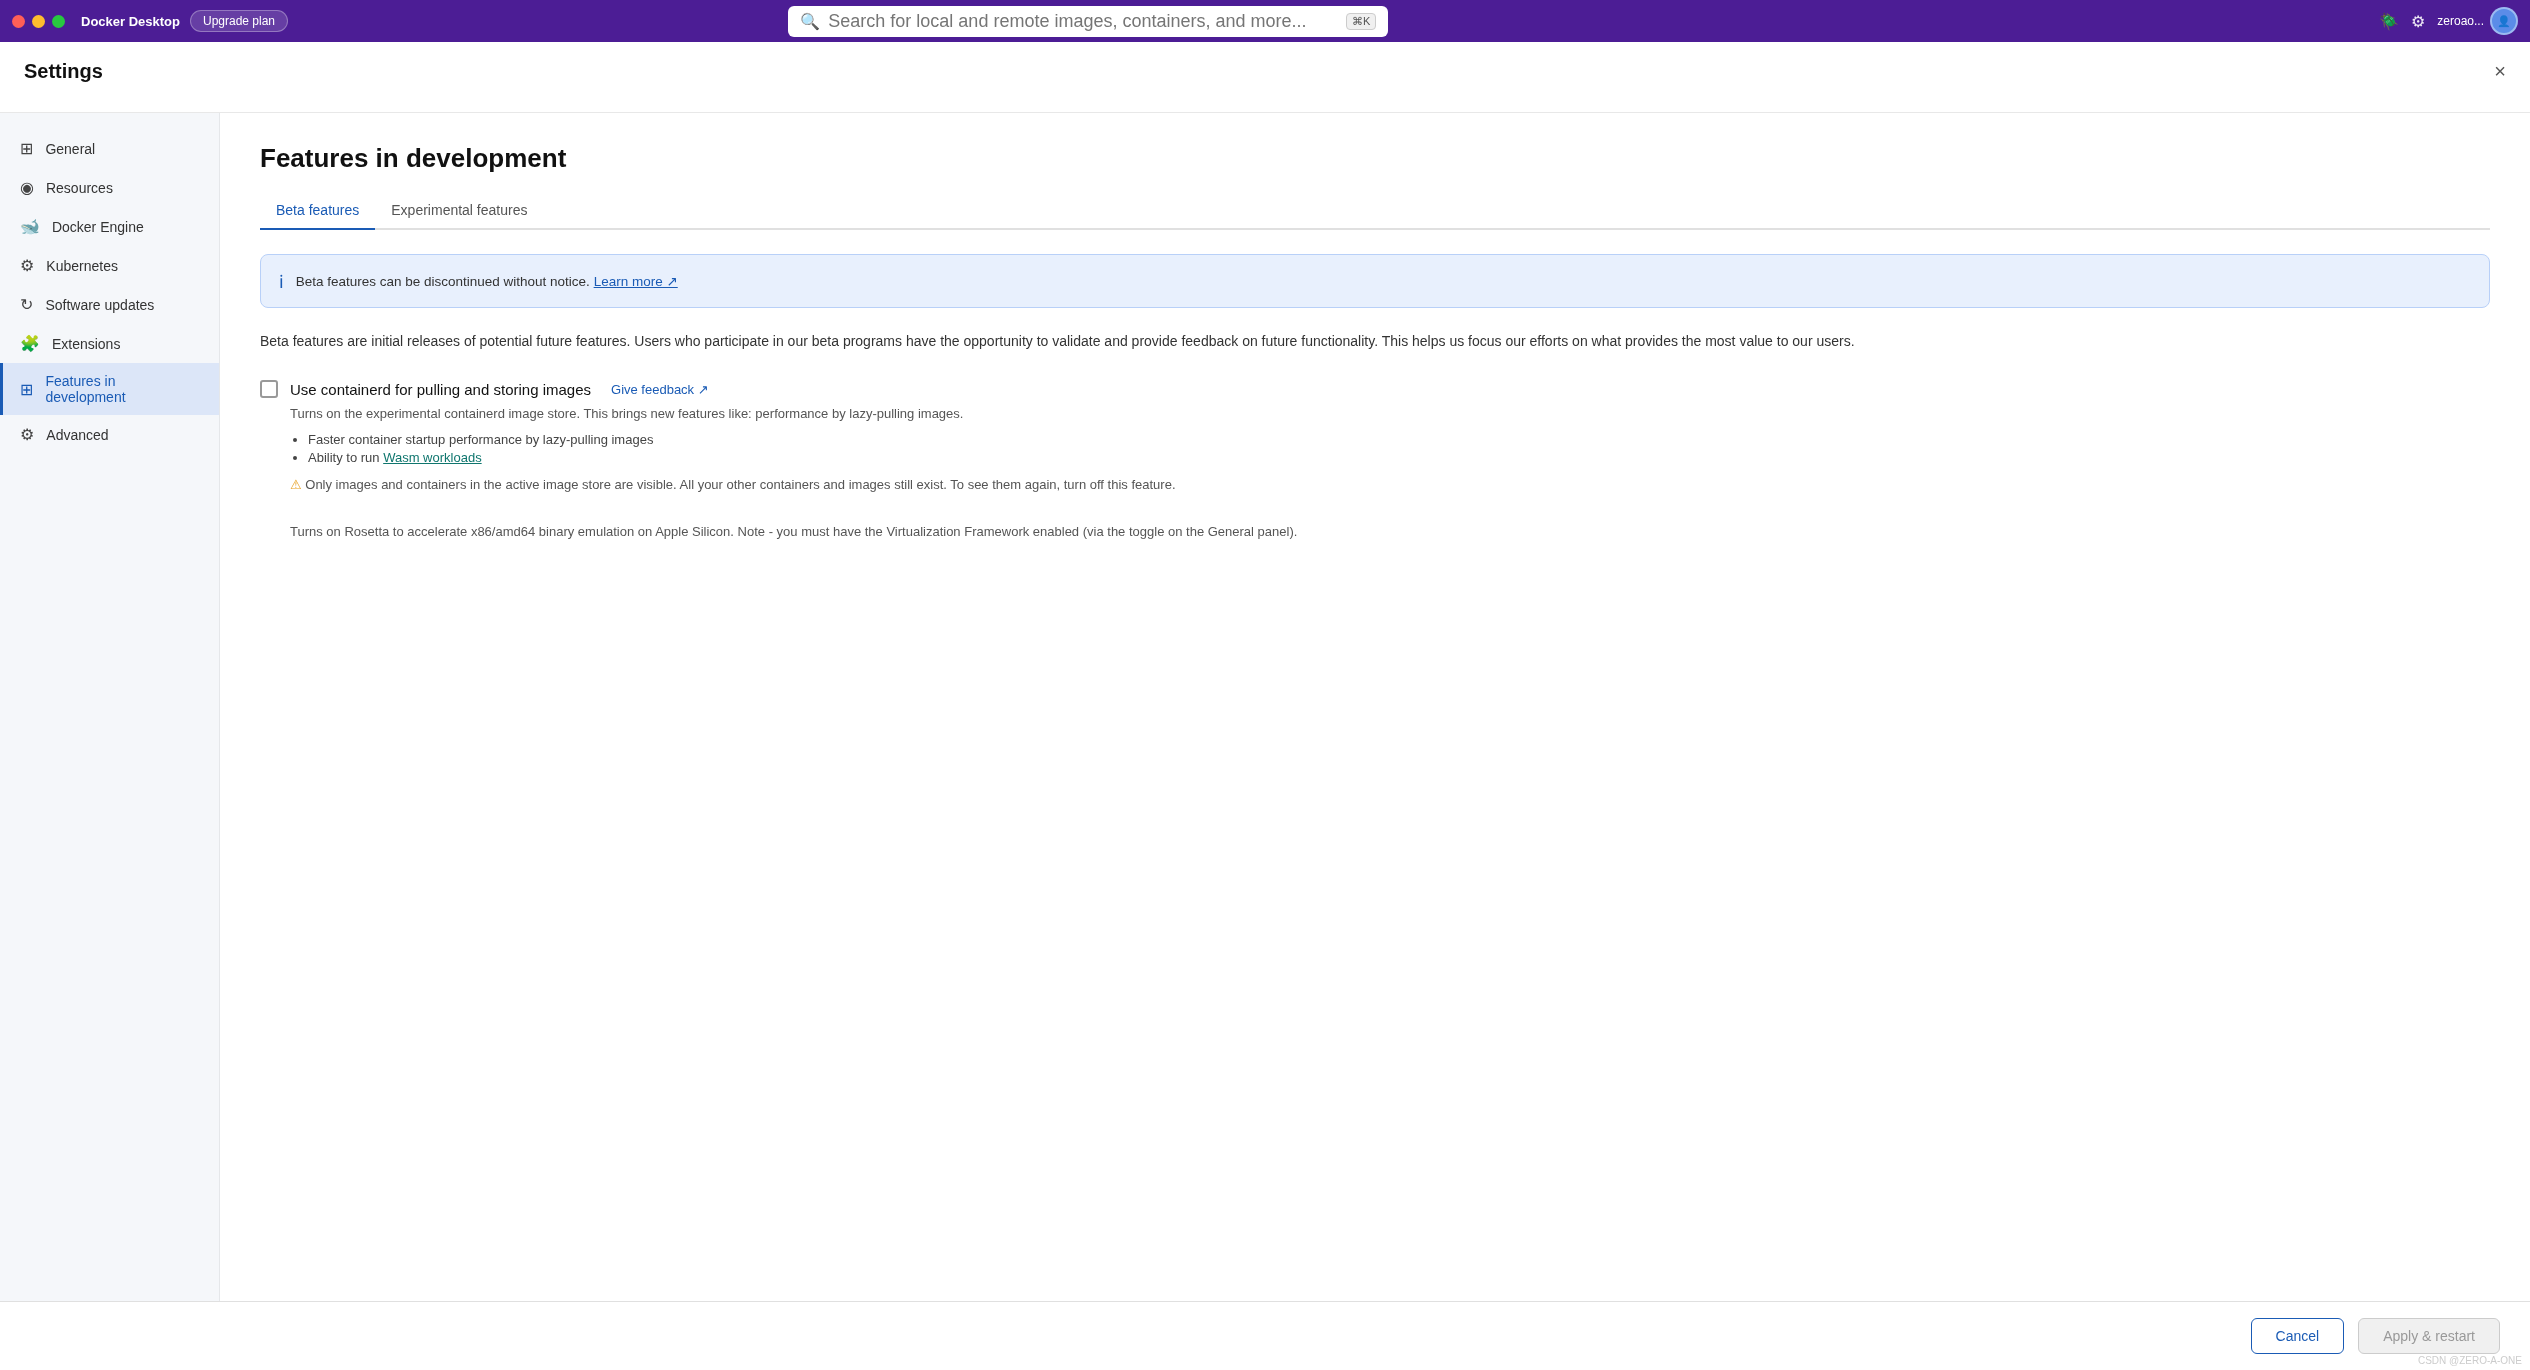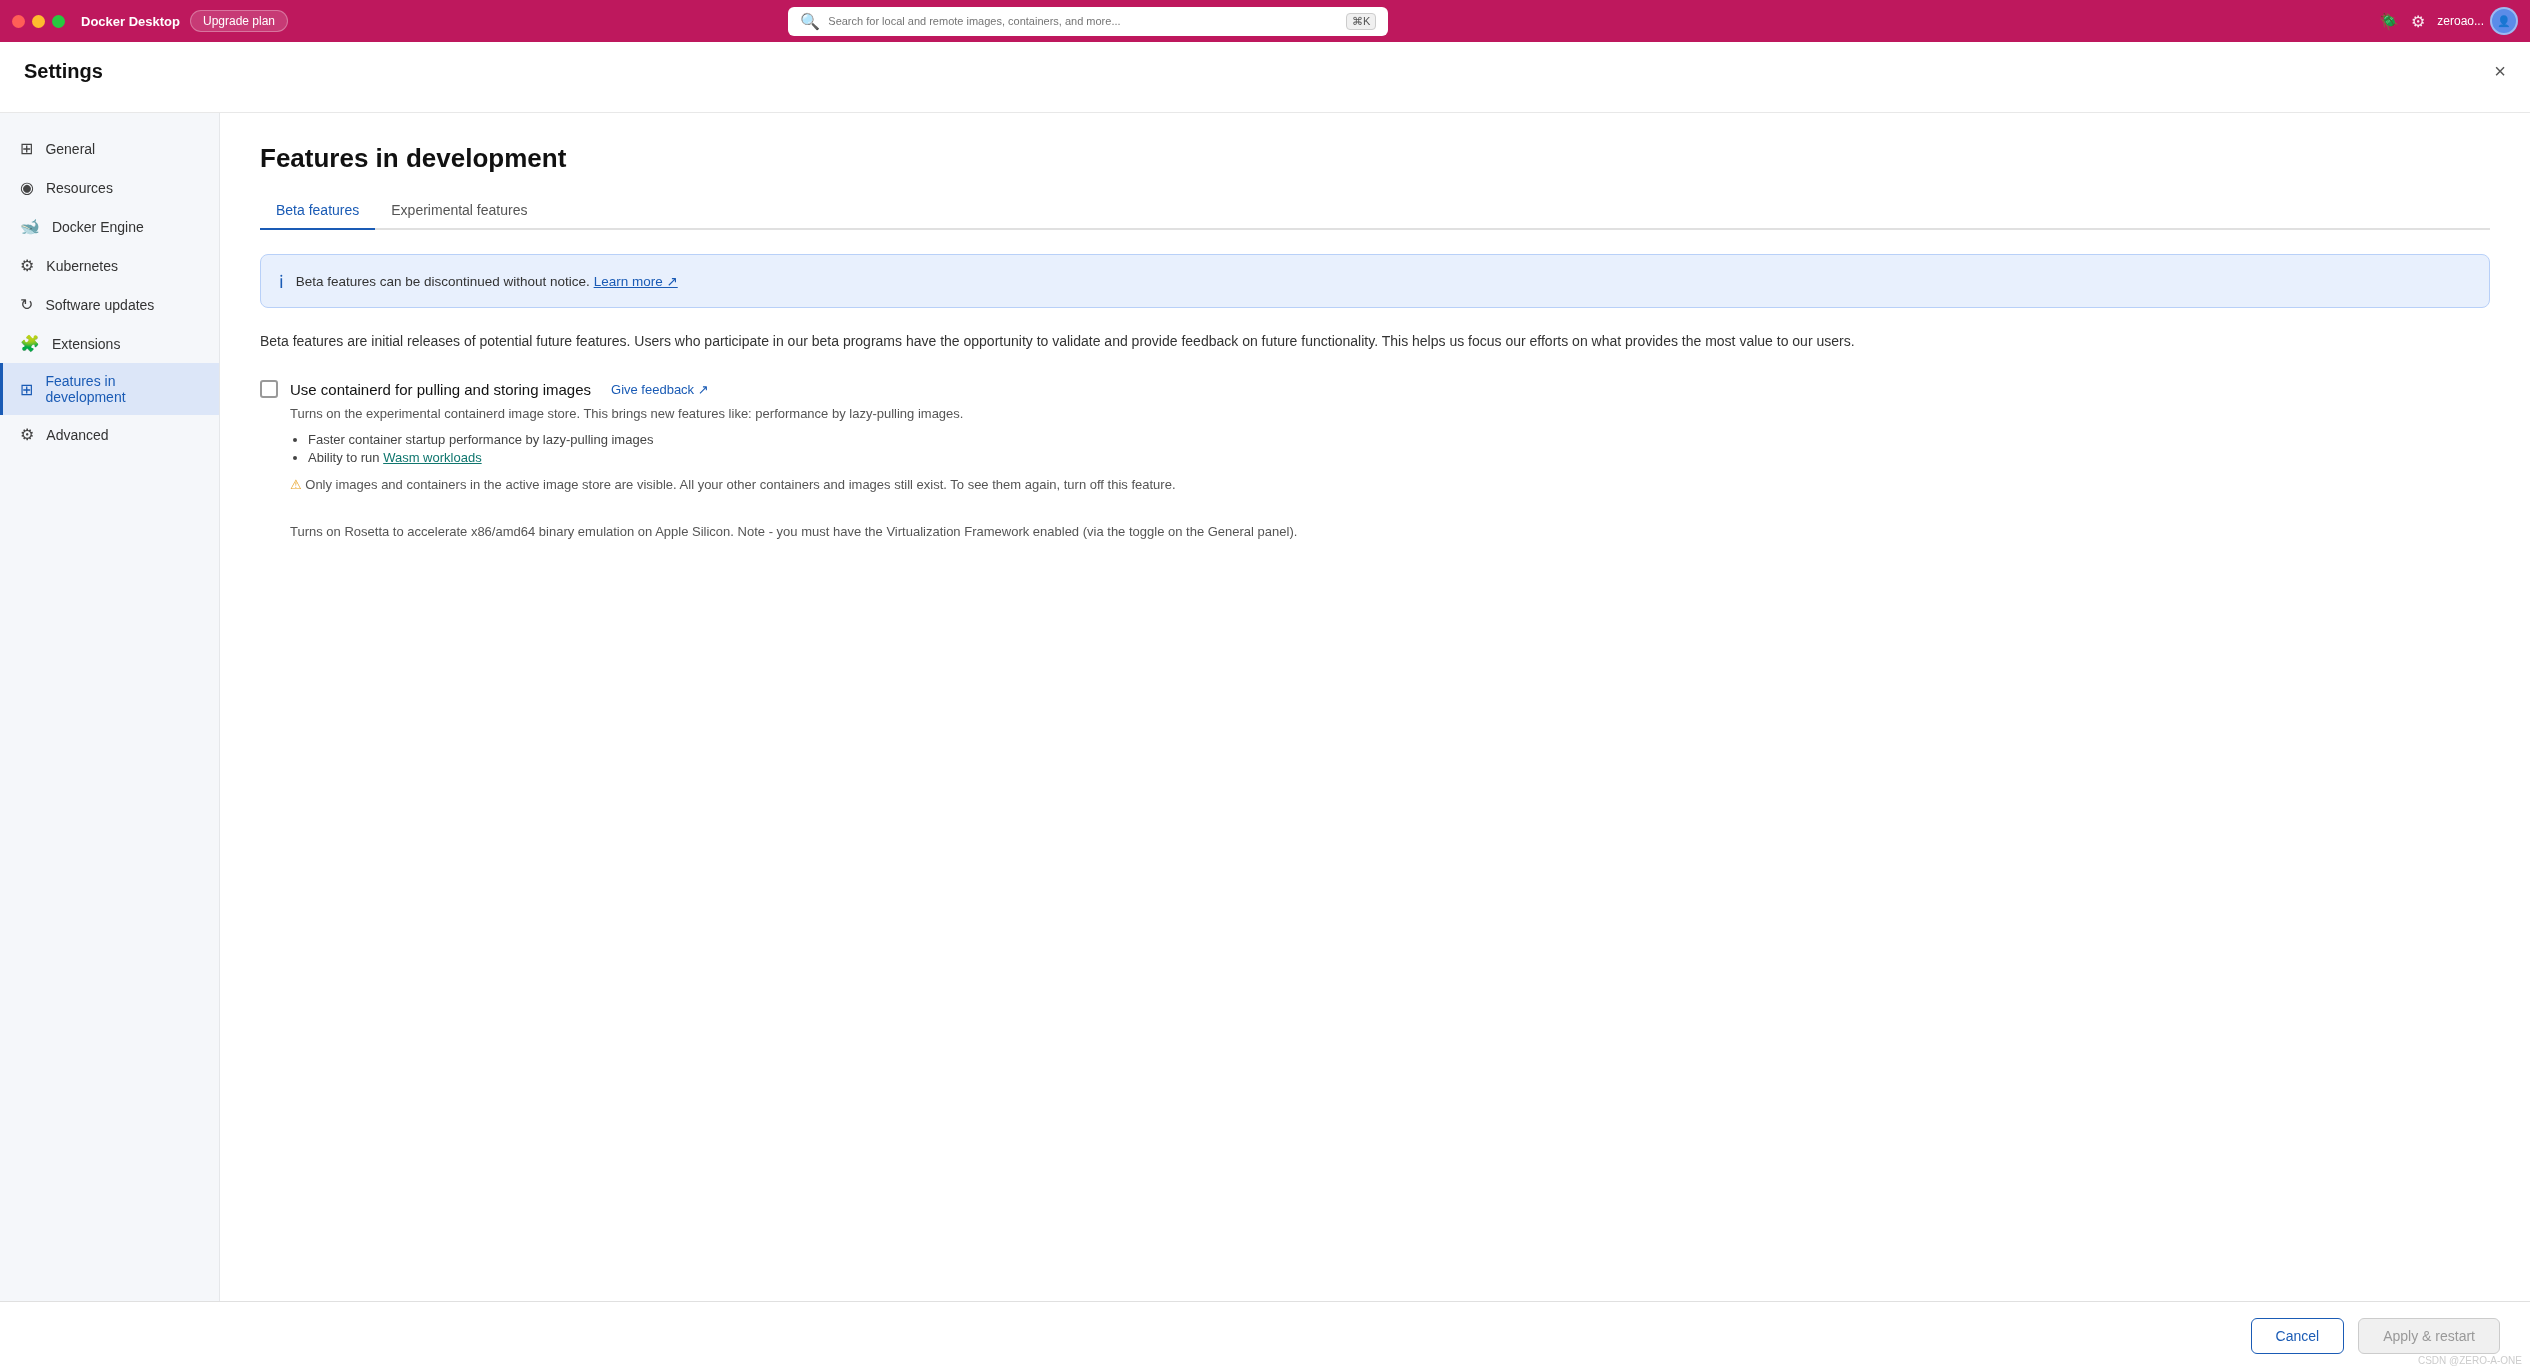--- a/index.html
+++ b/index.html
@@ -2,21 +2,21 @@
 <html><head>
   <meta charset="utf-8">
   <style>
     * { box-sizing: border-box; margin: 0; padding: 0; }
     body { font-family: -apple-system, BlinkMacSystemFont, 'Segoe UI', sans-serif; background: #f0f2f5; height: 100vh; overflow: hidden; }
 
     
     .titlebar {
       display: flex;
       align-items: center;
-      background: #be185d;
+      background: #4c1d95;
       height: 42px;
       padding: 0 12px;
       gap: 10px;
     }
     .traffic-lights { display: flex; gap: 7px; align-items: center; }
     .tl { width: 13px; height: 13px; border-radius: 50%; }
     .tl-red { background: #ff5f57; }
     .tl-yellow { background: #febc2e; }
     .tl-green { background: #28c840; }
     .app-title { color: white; font-size: 13px; font-weight: 600; margin-left: 6px; }
@@ -36,21 +36,21 @@
       background: white;
       border-radius: 6px;
       padding: 5px 12px;
       gap: 8px;
       max-width: 600px;
       margin: 0 auto;
     }
     .search-bar input {
       border: none;
       outline: none;
-      font-size: 11px;
+      font-size: 18px;
       color: #666;
       width: 100%;
       background: transparent;
     }
     .search-kbd {
       background: #f0f0f0;
       border: 1px solid #ccc;
       border-radius: 4px;
       padding: 1px 5px;
       font-size: 11px;

